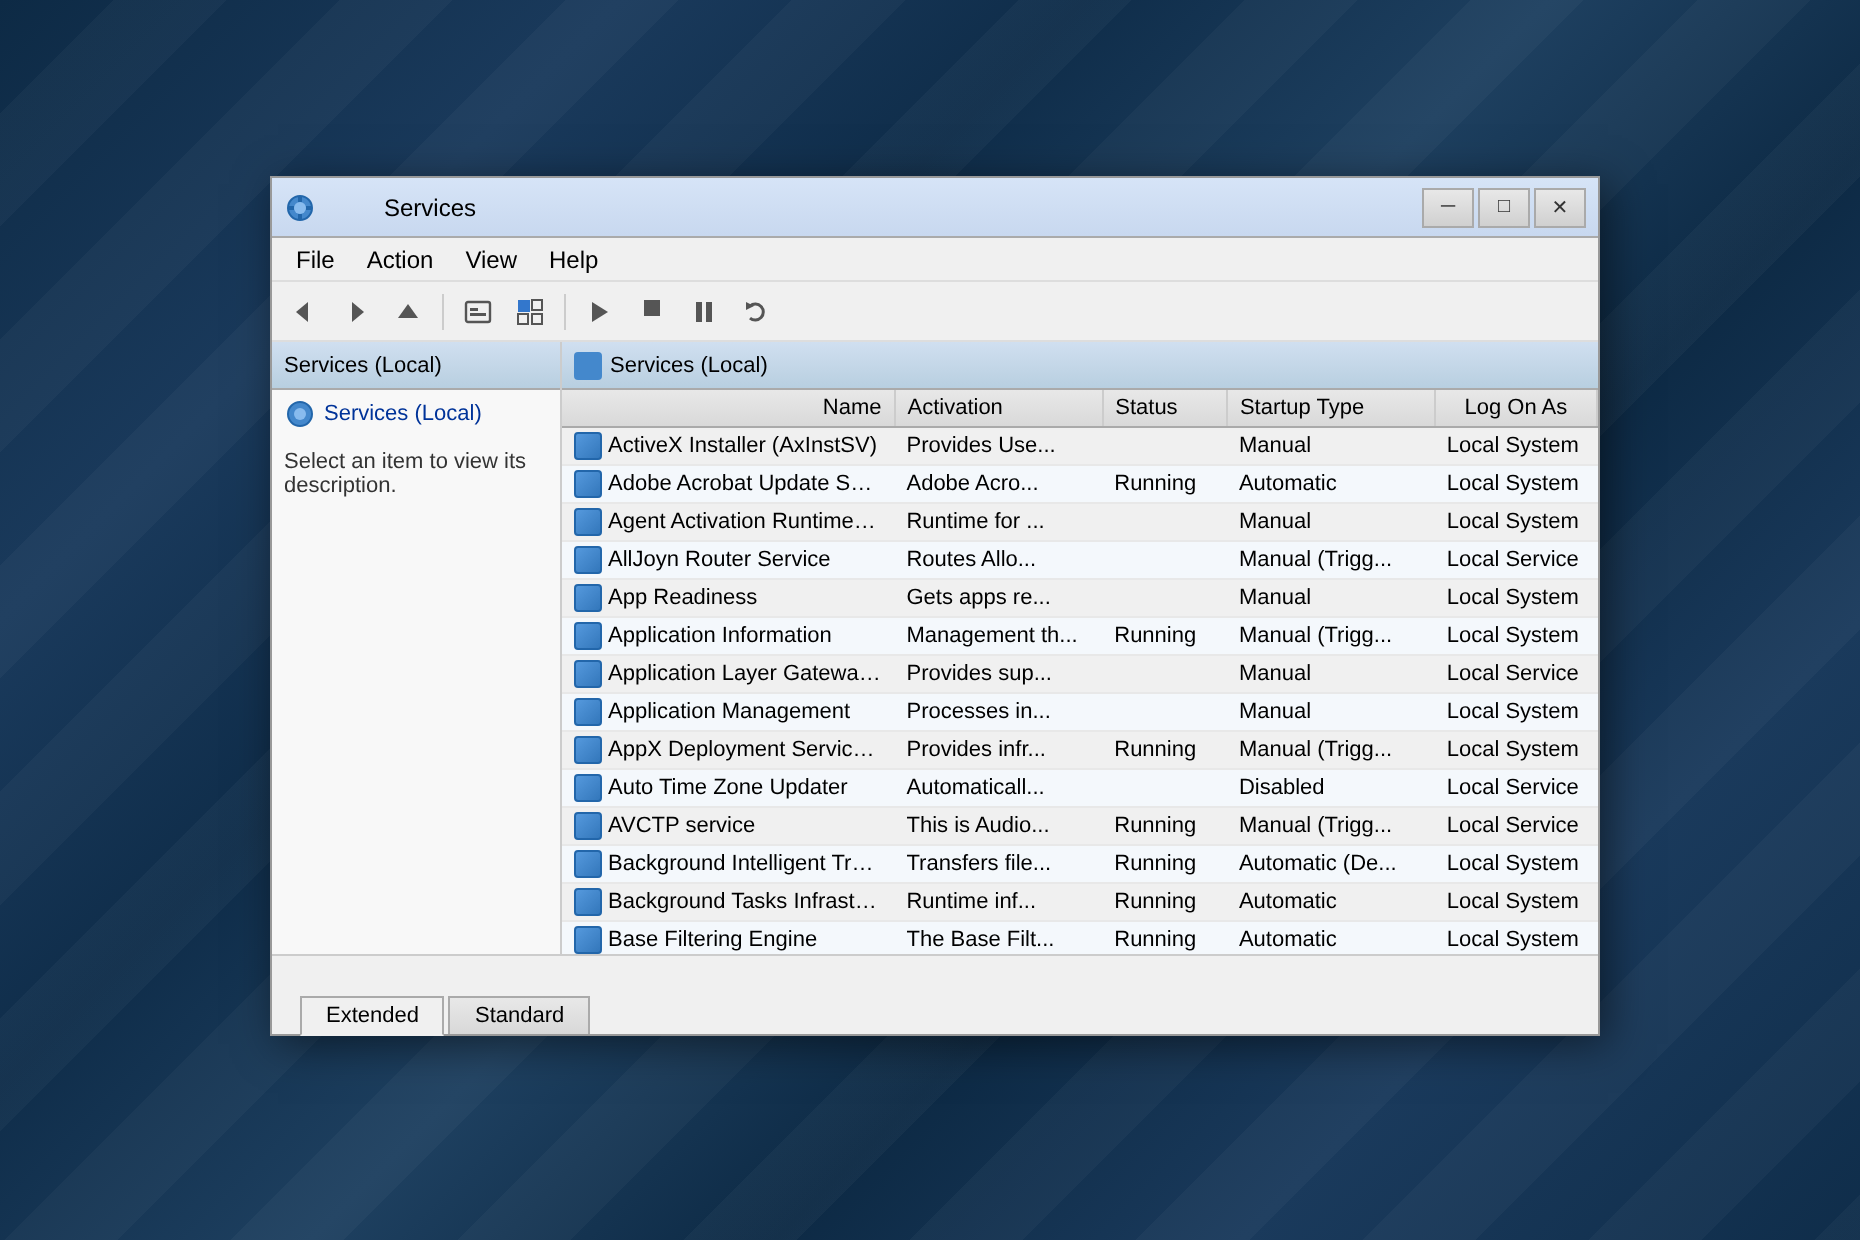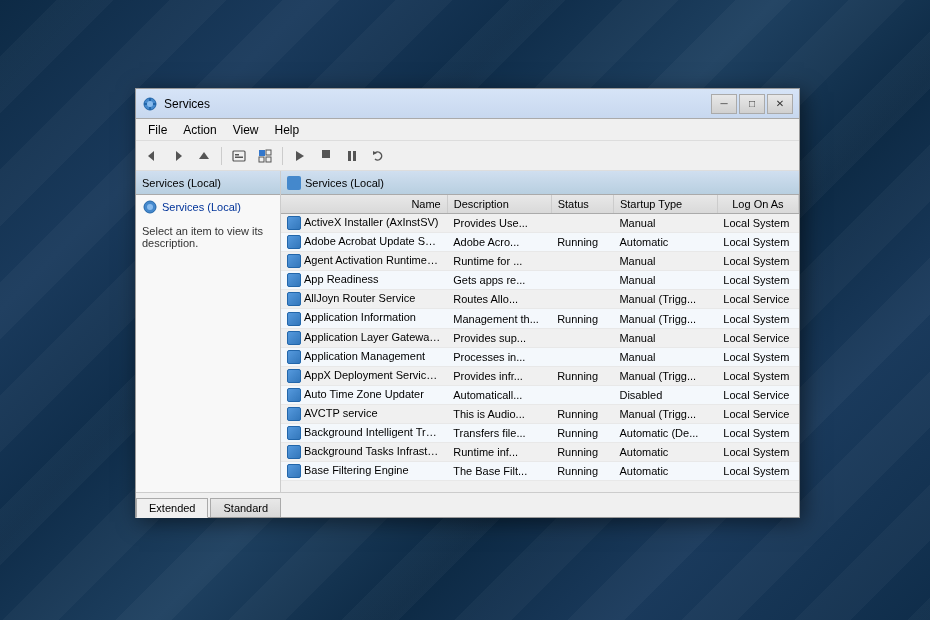--- a/index.html
+++ b/index.html
@@ -59,20 +59,21 @@
 
     
     .title-bar {
       height: 30px;
       background: linear-gradient(to bottom, #d6e4f7, #c8d8ef);
       border-bottom: 1px solid #aaa;
       display: flex;
       align-items: center;
       padding: 0 6px;
       flex-shrink: 0;
+      gap: 28px;
     }
 
     .title-icon {
       width: 16px;
       height: 16px;
       margin-right: 6px;
       flex-shrink: 0;
     }
 
     .title-text {
@@ -273,26 +274,26 @@
       height: 14px;
       vertical-align: middle;
       margin-right: 3px;
       background: linear-gradient(135deg, #5599dd, #3377bb);
       border-radius: 2px;
       border: 1px solid #2266aa;
     }
 
     
     .bottom-tabs {
-      height: 25px;
+      height: 40px;
       background: #f0f0f0;
       border-top: 1px solid #ccc;
       display: flex;
       align-items: flex-end;
-      padding: 0 0;
+      padding: 0 14px;
       flex-shrink: 0;
     }
 
     .tab {
       padding: 3px 12px;
       background: linear-gradient(to bottom, #e8e8e8, #d8d8d8);
       border: 1px solid #aaa;
       border-bottom: none;
       cursor: pointer;
       font-size: 11px;
@@ -417,21 +418,21 @@
       <div class="right-panel-header">
         <div class="right-panel-header-icon"></div>
         <span>Services (Local)</span>
       </div>
 
       <div class="services-table">
         <table>
           <thead>
             <tr>
               <th style="min-width:160px;text-align:right;">Name</th>
-              <th style="min-width:100px;">Description</th>
+              <th style="min-width:100px;">Activation</th>
               <th style="min-width:60px;">Status</th>
               <th style="min-width:100px;">Startup Type</th>
               <th style="min-width:70px;text-align:center;">Log On As</th>
             </tr>
           </thead>
           <tbody id="services-tbody">
           <tr>
     <td>
       <span class="service-icon"></span>ActiveX Installer (AxInstSV)
     </td>
@@ -453,35 +454,35 @@
     <td>
       <span class="service-icon"></span>Agent Activation Runtime_b...
     </td>
     <td>Runtime for ...</td>
     <td></td>
     <td>Manual</td>
     <td>Local System</td>
   </tr>
               <tr>
     <td>
-      <span class="service-icon"></span>App Readiness
-    </td>
-    <td>Gets apps re...</td>
-    <td></td>
-    <td>Manual</td>
-    <td>Local System</td>
-  </tr>
-              <tr>
-    <td>
       <span class="service-icon"></span>AllJoyn Router Service
     </td>
     <td>Routes Allo...</td>
     <td></td>
     <td>Manual (Trigg...</td>
     <td>Local Service</td>
+  </tr>
+              <tr>
+    <td>
+      <span class="service-icon"></span>App Readiness
+    </td>
+    <td>Gets apps re...</td>
+    <td></td>
+    <td>Manual</td>
+    <td>Local System</td>
   </tr>
               <tr>
     <td>
       <span class="service-icon"></span>Application Information
     </td>
     <td>Management th...</td>
     <td>Running</td>
     <td>Manual (Trigg...</td>
     <td>Local System</td>
   </tr>

